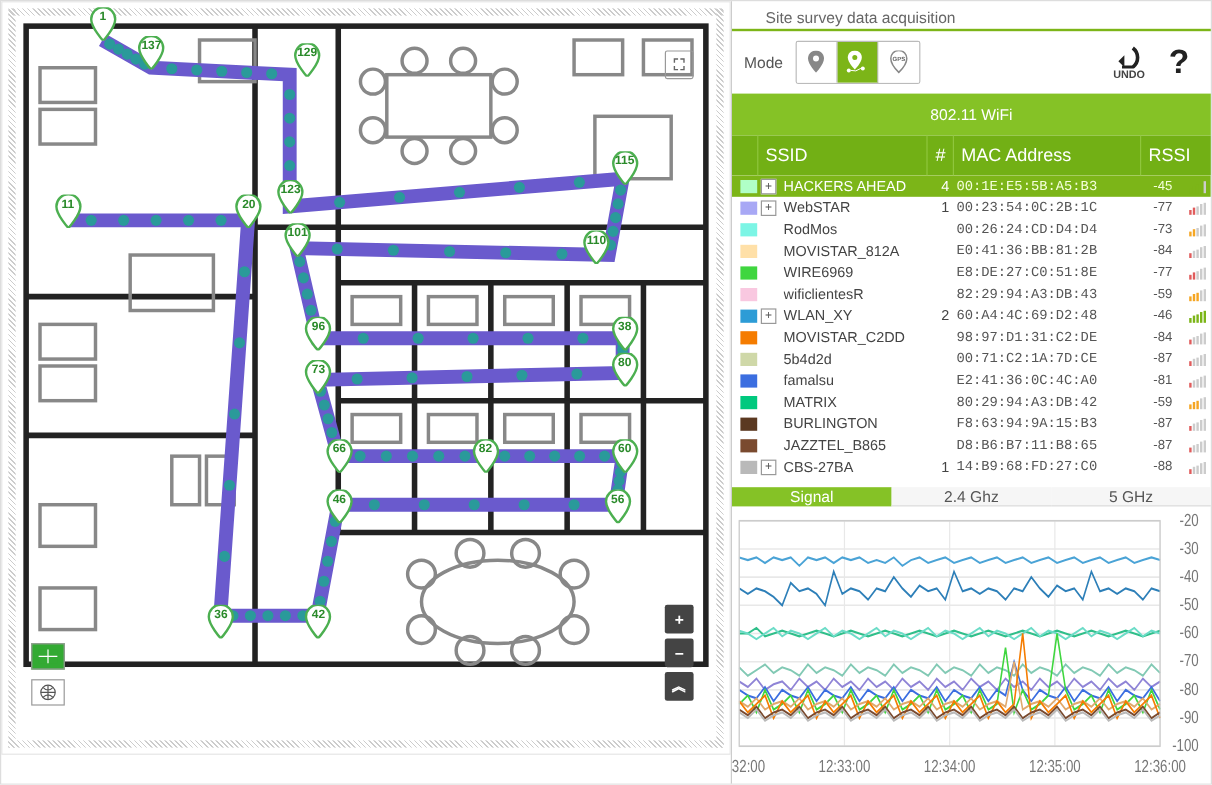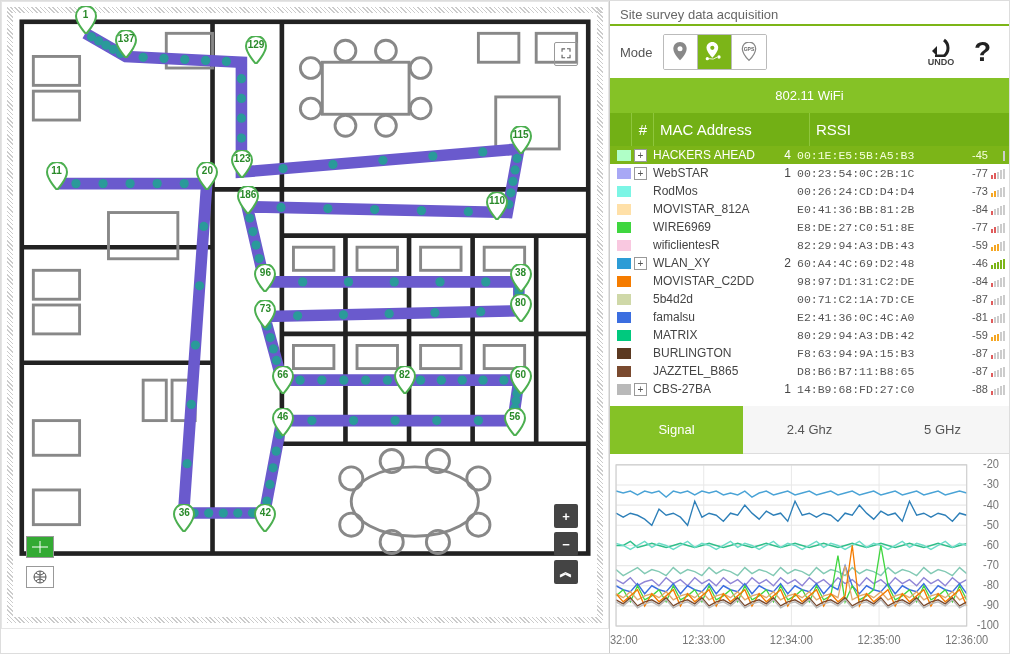--- a/index.html
+++ b/index.html
@@ -27,21 +27,21 @@
 .corner-floor { bottom:70px; background:#3a3; }
 .corner-globe { bottom:40px; }
 
 .waypoint { position:absolute; width:24px; height:28px; transform:translate(-50%,-100%); }
 .waypoint svg { position:absolute; width:24px; height:28px; }
 .waypoint .num { position:absolute; top:3px; left:0; width:24px; text-align:center; font-size:10px; font-weight:600; color:#2a8a2a; }
 .path-line { stroke:#6a5acd; stroke-width:2; fill:none; }
 .path-dots { fill:#2a9a9a; }
 
 
-.section-title { padding:6px 10px 2px; font-size:13px; color:#666; border-bottom:2px solid #7cb518; }
+.section-title { padding:6px 28px 2px; font-size:13px; color:#666; border-bottom:2px solid #7cb518; }
 .mode-row { display:flex; align-items:center; padding:8px 10px; gap:10px; }
 .mode-row .lbl { font-size:13px; color:#555; }
 .mode-icons { display:flex; border:1px solid #bbb; border-radius:2px; overflow:hidden; }
 .mode-icon { width:34px; height:34px; display:flex; align-items:center; justify-content:center; background:#fff; font-size:14px; cursor:pointer; border-right:1px solid #bbb; }
 .mode-icon:last-child{border-right:none;}
 .mode-icon.active { background:#7cb518; color:#fff; }
 .undo-btn { margin-left:auto; display:flex; flex-direction:column; align-items:center; font-size:9px; font-weight:bold; cursor:pointer; }
 .undo-btn svg{width:30px;height:20px;}
 .help-btn { font-size:28px; font-weight:bold; cursor:pointer; padding:0 8px; color:#222;}
 
@@ -61,30 +61,30 @@
 .net-body { height:252px; overflow-y:auto; font-size:12px;}
 .net-row { display:flex; align-items:center; height:18px; padding:0 4px;}
 .net-row.selected { background:#7cb518; color:#fff;}
 .net-row.selected .mac, .net-row.selected .rssi-val{color:#f5ffdc;}
 .swatch { width:14px; height:11px; margin:0 3px; flex-shrink:0;}
 .expander { width:13px; height:13px; border:1px solid #999; font-size:10px; line-height:11px; text-align:center; margin-right:6px; cursor:pointer; flex-shrink:0; background:#fff; color:#555;}
 .expander-placeholder{width:19px; flex-shrink:0;}
 .ssid { flex:1; white-space:nowrap; overflow:hidden; text-overflow:ellipsis;}
 .count { width:14px; text-align:right; padding-right:6px;}
 .mac { width:154px; font-family:"Consolas","Courier New",monospace; font-size:11.5px; color:#555;}
-.rssi-cell { width:54px; display:flex; align-items:center; justify-content:flex-end; gap:3px;}
+.rssi-cell { width:54px; display:flex; align-items:center; justify-content:flex-end; gap:14px;}
 .rssi-val { font-size:11px; color:#555; min-width:24px; text-align:right;}
 .bars { display:flex; align-items:flex-end; gap:1px; height:11px;}
 .bars span{width:2px; background:#ccc;}
 .bars .on{background:#7cb518;}
 .bars.warn .on{background:#f5a623;}
 .bars.bad .on{background:#e05c5c;}
 
 .sig-tabs { display:flex; margin-top:8px; background:#fff;}
-.sig-tab { flex:1; text-align:center; padding:16px 4px; font-size:13px; cursor:pointer; background:#f6f6f6; color:#555; border-bottom:1px solid #ddd;}
+.sig-tab { flex:1; text-align:center; padding:0 4px; font-size:13px; cursor:pointer; background:#f6f6f6; color:#555; border-bottom:1px solid #ddd;}
 .sig-tab.active { background:#85c226; color:#fff; border-bottom:none;}
 
 .chart-area { flex:1; position:relative; padding:4px 6px 2px 0; }
 .chart-area svg { width:100%; height:100%; }
 .axis-label { font-size:11px; fill:#777; }
 .grid-line { stroke:#e8e8e8; stroke-width:1;}
 .sig { fill:none; stroke-width:1.3; }
 </style>
 </head>
 <body>
@@ -305,21 +305,21 @@
           <div class="waypoint" style="left: 518.6px; top: 152px;">
             <svg viewBox="0 0 24 28">
               <path d="M12 0C6 0 2 5 2 10c0 7 10 18 10 18s10-11 10-18c0-5-4-10-10-10z" fill="#fff" stroke="#4caf50" stroke-width="2"></path>
             </svg>
             <div class="num">115</div>
           </div>
           <div class="waypoint" style="left: 246px; top: 212px;">
             <svg viewBox="0 0 24 28">
               <path d="M12 0C6 0 2 5 2 10c0 7 10 18 10 18s10-11 10-18c0-5-4-10-10-10z" fill="#fff" stroke="#4caf50" stroke-width="2"></path>
             </svg>
-            <div class="num">186</div>
+            <div class="num">101</div>
           </div>
           <div class="waypoint" style="left: 495px; top: 218px;">
             <svg viewBox="0 0 24 28">
               <path d="M12 0C6 0 2 5 2 10c0 7 10 18 10 18s10-11 10-18c0-5-4-10-10-10z" fill="#fff" stroke="#4caf50" stroke-width="2"></path>
             </svg>
             <div class="num">110</div>
           </div>
           <div class="waypoint" style="left: 263.4px; top: 290px;">
             <svg viewBox="0 0 24 28">
               <path d="M12 0C6 0 2 5 2 10c0 7 10 18 10 18s10-11 10-18c0-5-4-10-10-10z" fill="#fff" stroke="#4caf50" stroke-width="2"></path>
@@ -453,20 +453,21 @@
       </div>
       <div class="help-btn"><span>?</span></div>
     </div>
 
     <div class="band-tabs">
       <div class="band-tab active">802.11 WiFi</div>
     </div>
 
     <div class="net-header">
       <div class="col-swatch"></div>
+      <div class="col-ssid">SSID</div>
       <div class="col-count">#</div>
       <div class="col-mac">MAC Address</div>
       <div class="col-rssi" style="border-right:none">RSSI</div>
     </div>
 
     <div class="net-body" id="net-body">
         <div class="net-row selected">
           <div class="swatch" style="background:#b0ffc7"></div>
           <div class="expander">+</div>
           <div class="ssid">HACKERS AHEAD</div>

